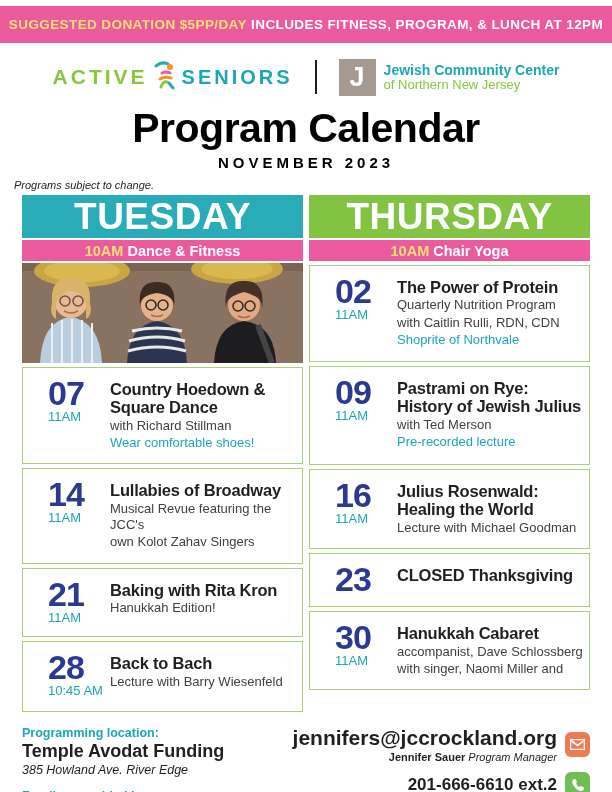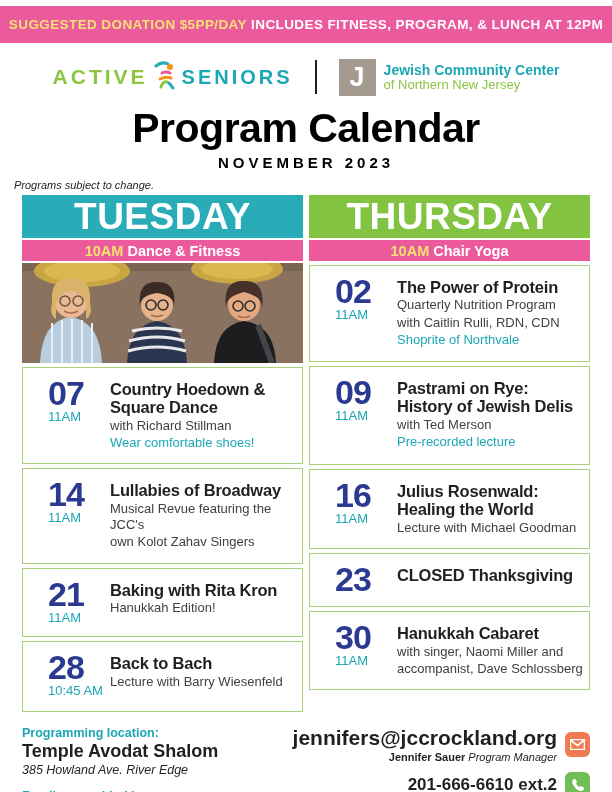--- a/index.html
+++ b/index.html
@@ -253,21 +253,21 @@
               <div class="event-detail">with Caitlin Rulli, RDN, CDN</div>
               <div class="event-note">Shoprite of Northvale</div>
             </div>
           </div>
           <div class="event-cell">
             <div class="date-block">
               <div class="date-num">09</div>
               <div class="date-time">11AM</div>
             </div>
             <div class="event-info">
-              <div class="event-title">Pastrami on Rye: History of Jewish Delis</div>
+              <div class="event-title">Pastrami on Rye: History of Jewish Julius</div>
               <div class="event-detail">with Ted Merson</div>
               <div class="event-note">Pre-recorded lecture</div>
             </div>
           </div>
           <div class="event-cell">
             <div class="date-block">
               <div class="date-num">16</div>
               <div class="date-time">11AM</div>
             </div>
             <div class="event-info">
@@ -283,33 +283,33 @@
               <div class="event-title">CLOSED Thanksgiving</div>
             </div>
           </div>
           <div class="event-cell">
             <div class="date-block">
               <div class="date-num">30</div>
               <div class="date-time">11AM</div>
             </div>
             <div class="event-info">
               <div class="event-title">Hanukkah Cabaret</div>
+              <div class="event-detail">accompanist, Dave Schlossberg</div>
               <div class="event-detail">with singer, Naomi Miller and</div>
-              <div class="event-detail">accompanist, Dave Schlossberg</div>
             </div>
           </div>
         </div>
     </div>
 
   </div>
 
   <div class="footer">
     <div class="f-left">
       <div class="f-label">Programming location:</div>
-      <div class="f-temple">Temple Avodat Shalom</div>
+      <div class="f-temple">Temple Avodat Funding</div>
       <div class="f-addr">385 Howland Ave. River Edge</div>
       <div class="f-label2">Funding provided by</div>
       <div class="f-fund">
         <div>Jewish Federation of Northern NJ</div>
 
       </div>
     </div>
     <div class="f-right">
       <div class="contact-row">
         <div class="contact-main">

